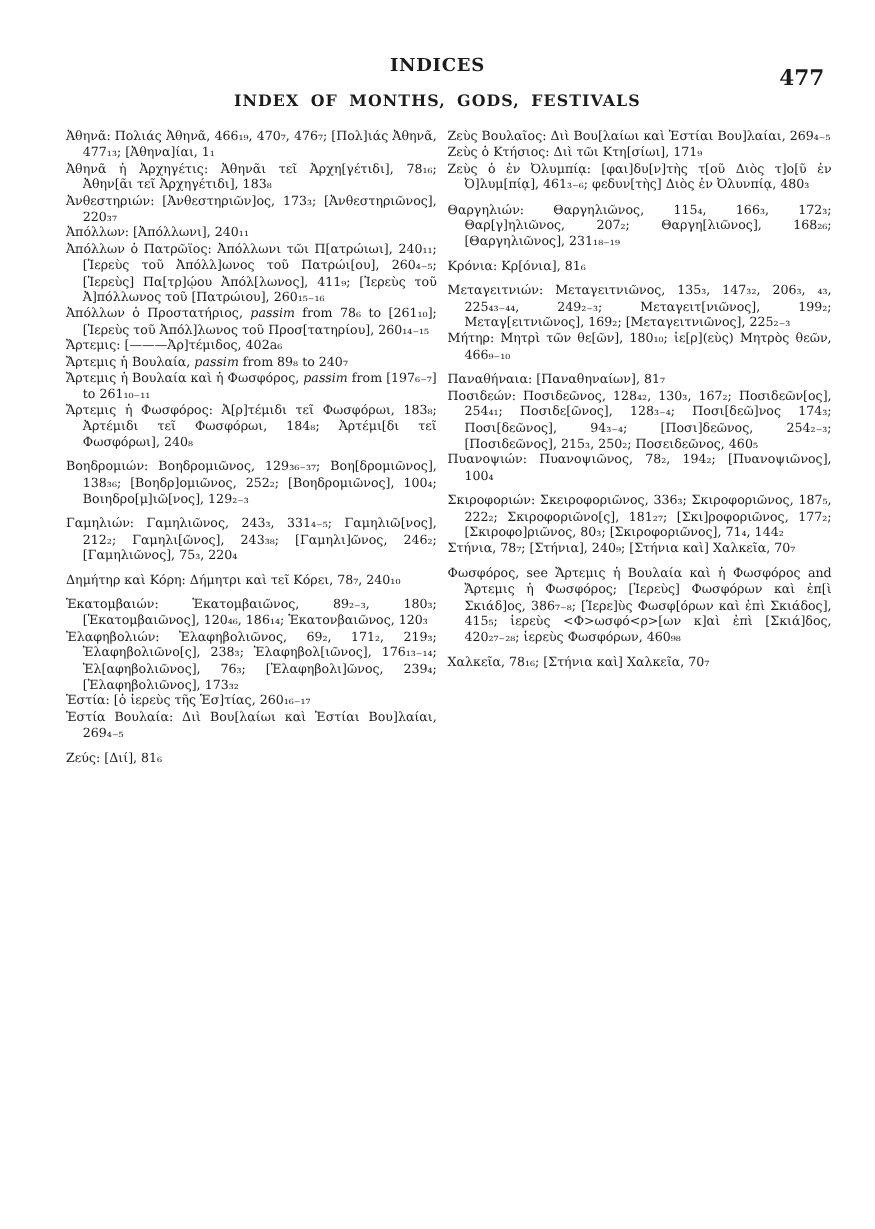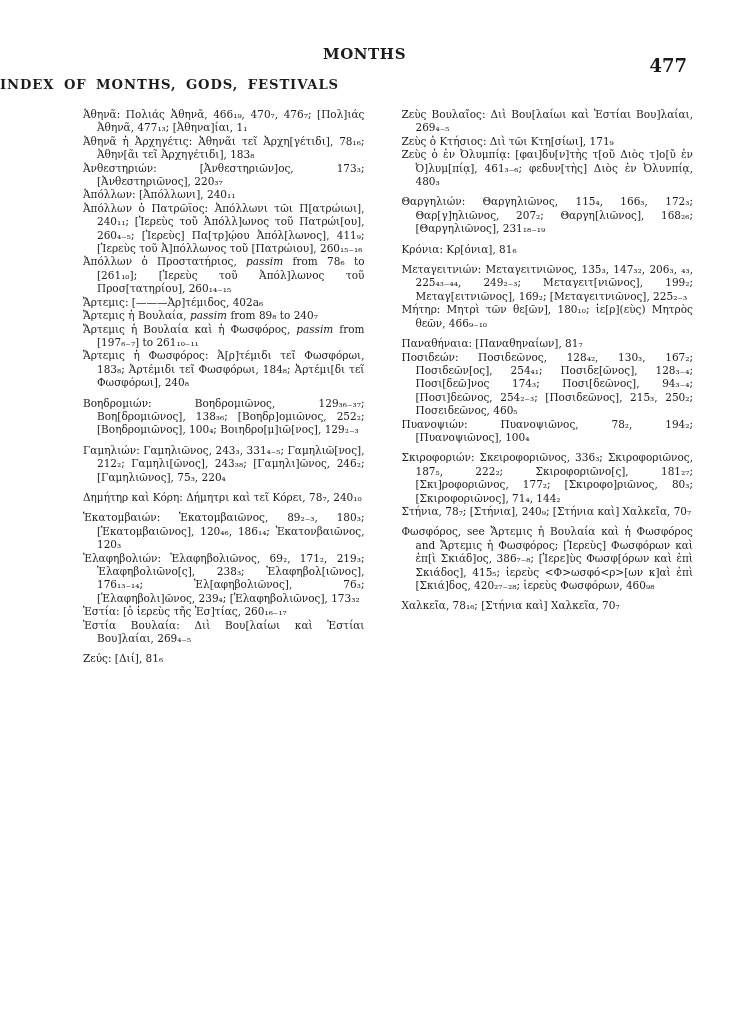--- a/index.html
+++ b/index.html
@@ -39,57 +39,56 @@
     font-weight: 600;
     letter-spacing: 0;
     margin-top: 12px;
   }
   .section-title {
     position: absolute;
     top: 76px;
     left: 0;
     width: 729px;
     margin: 0;
-    text-align: left;
+    text-align: center;
     font-size: 13.2px;
     font-weight: 600;
     letter-spacing: 0.9px;
     word-spacing: 4px;
     line-height: 17px;
   }
   .columns {
     position: absolute;
     top: 108px;
     left: 55px;
     width: 638px;
     display: flex;
     gap: 9px;
   }
   .col {
     font-size: 10.5px;
     line-height: 13.4px;
     text-align: justify;
-    margin-left: 28px;
   }
   .col-left  { width: 309px; }
   .col-right { width: 320px; }
   .group { margin: 0 0 7px 0; }
   .entry {
     margin: 0;
     padding-left: 14px;
     text-indent: -14px;
   }
   .entry i { font-style: italic; }
 </style>
 </head>
 <body style="color: rgb(28, 28, 28); background: rgb(255, 255, 255);">
 
 <div class="page">
   <div class="running-head">
-    <span>MONTHS</span>
+    <span>INDICES</span>
     <span class="page-number">477</span>
   </div>
   <h1 class="section-title">INDEX OF MONTHS, GODS, FESTIVALS</h1>
   <div class="columns">
     <div class="col col-left">
         <div class="group">
           <p class="entry">Ἀθηνᾶ: Πολιάς Ἀθηνᾶ, 466₁₉, 470₇, 476₇; [Πολ]ιάς Ἀθηνᾶ, 477₁₃; [Ἀθηνα]ίαι, 1₁</p>
           <p class="entry">Ἀθηνᾶ ἡ Ἀρχηγέτις: Ἀθηνᾶι τεῖ Ἀρχη[γέτιδι], 78₁₆; Ἀθην[ᾶι τεῖ Ἀρχηγέτιδι], 183₈</p>
           <p class="entry">Ἀνθεστηριών: [Ἀνθεστηριῶν]ος, 173₃; [Ἀνθεστηριῶνος], 220₃₇</p>
           <p class="entry">Ἀπόλλων: [Ἀπόλλωνι], 240₁₁</p>

